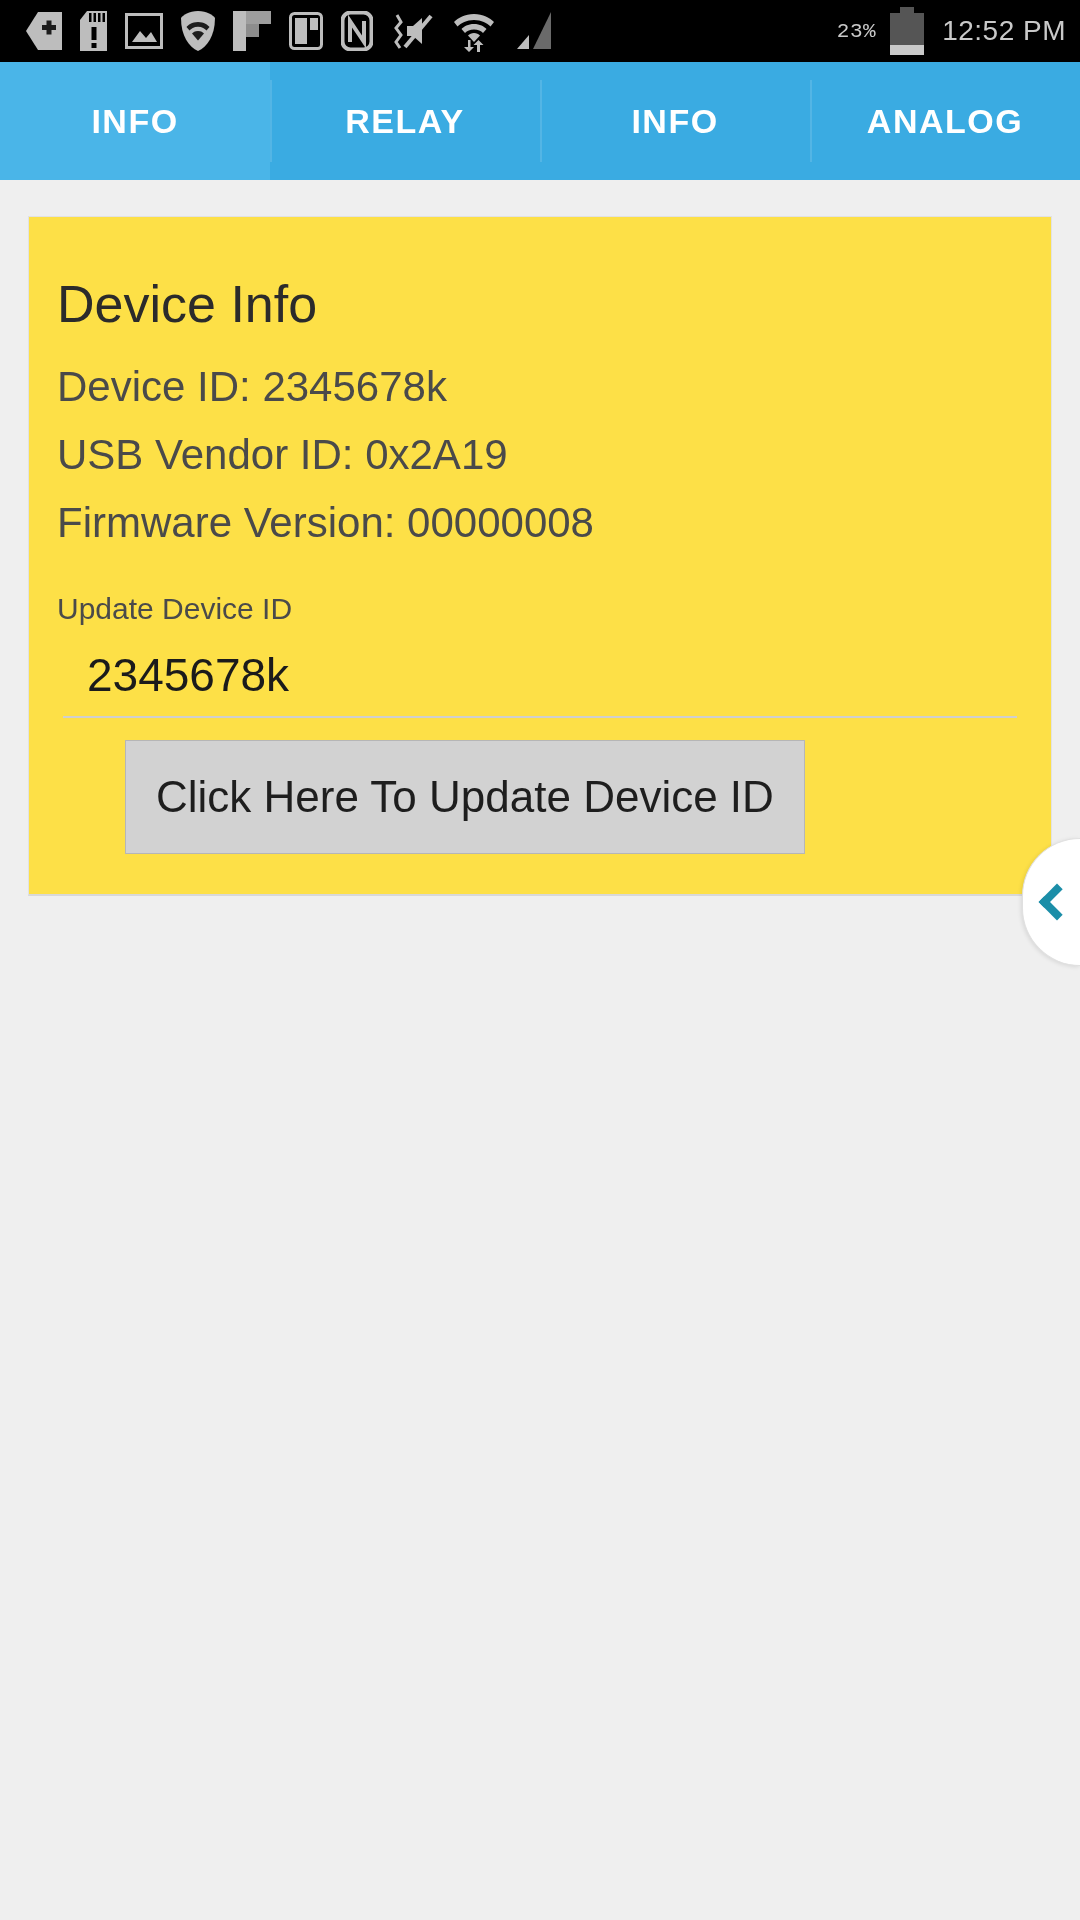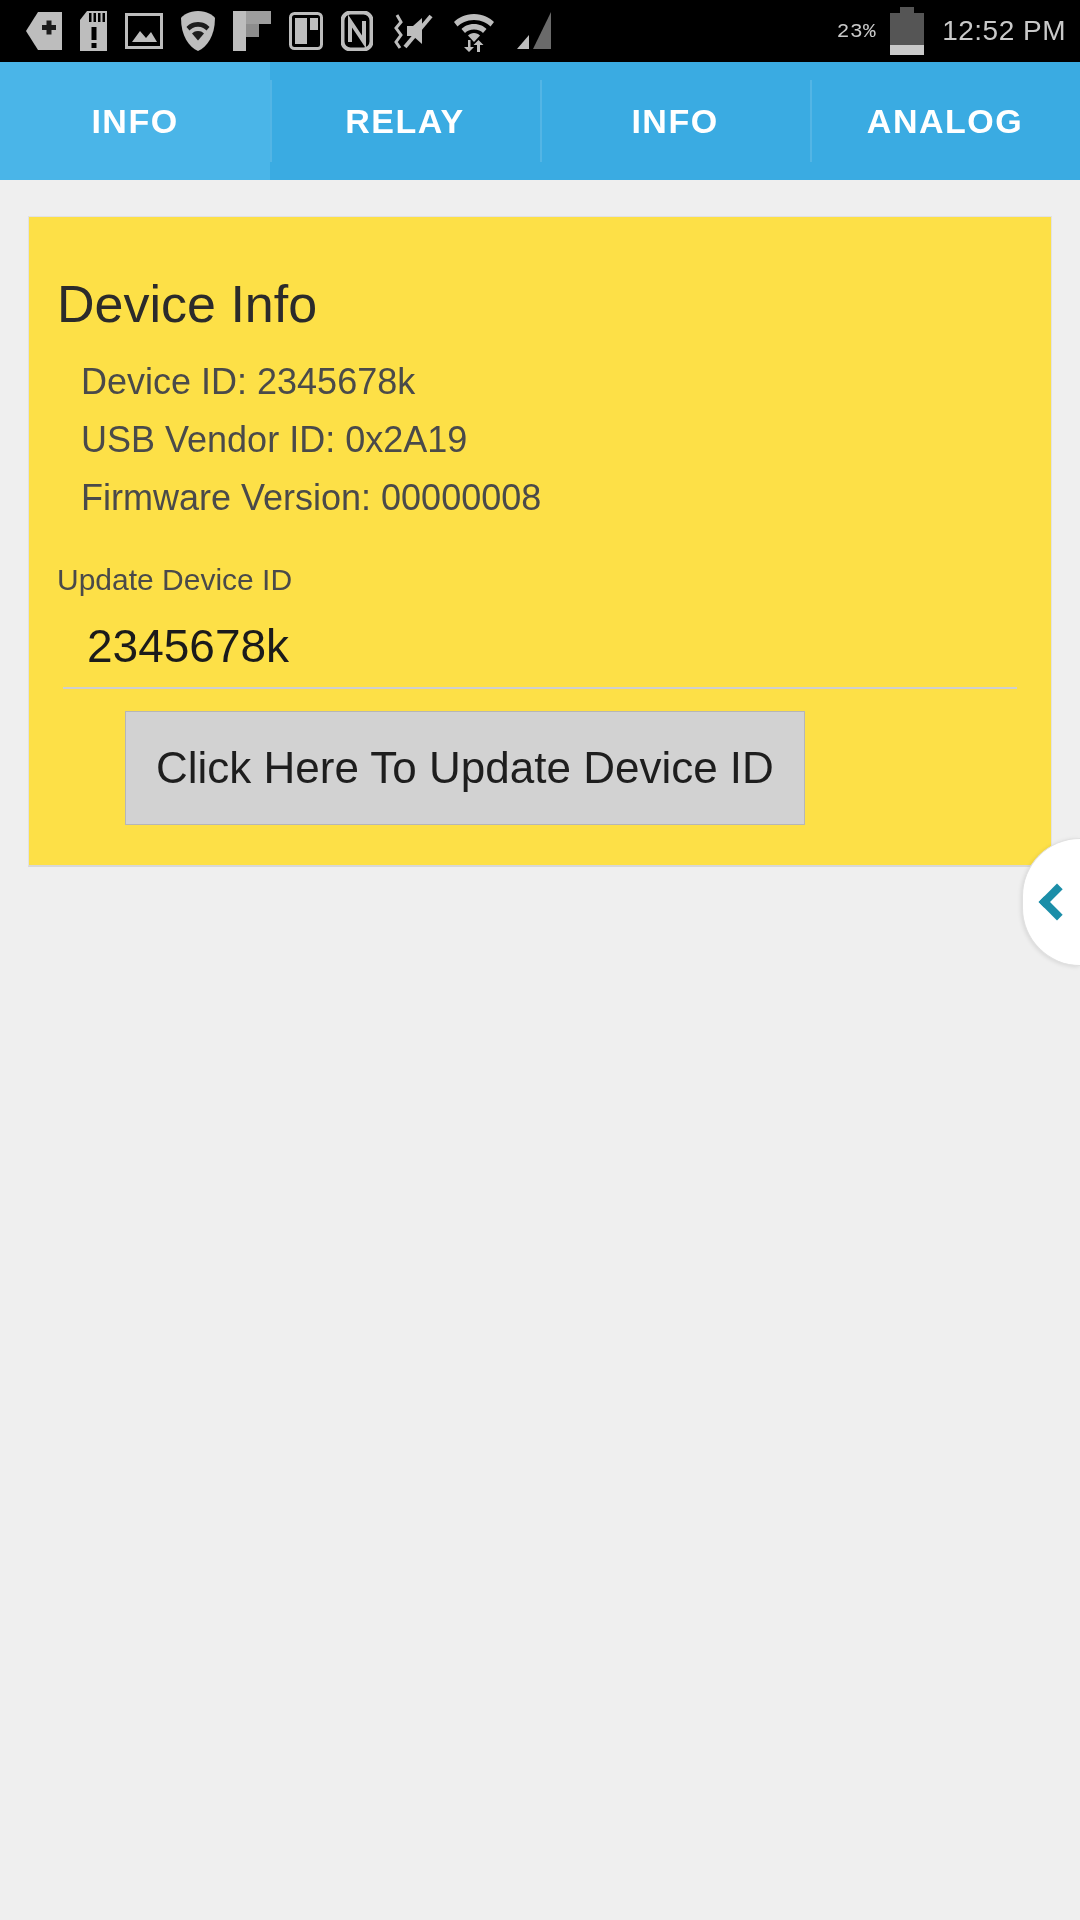--- a/index.html
+++ b/index.html
@@ -72,22 +72,22 @@
     background:#fde047;
     border:1px solid #e2e2e2;
     border-bottom:2px solid #d8d8d8;
     padding:58px 0 40px 0;
   }
   .card-title{
     font-size:52px; color:#2b2b2b; font-weight:400;
     padding:0 28px 18px 28px; line-height:1.15;
   }
   .info-line{
-    font-size:36px; color:#4a4a4a; font-weight:400;
-    padding:0 28px; line-height:1.62;margin-left:24px;
+    font-size:42px; color:#4a4a4a; font-weight:400;
+    padding:0 28px; line-height:1.62;
   }
   .spacer{ height:32px; }
   .sub-label{
     font-size:30px; color:#4a4a4a; padding:0 28px; line-height:1.3;
   }
 
   
   .field-wrap{ padding:14px 34px 0 34px; }
   .field{
     width:100%;

